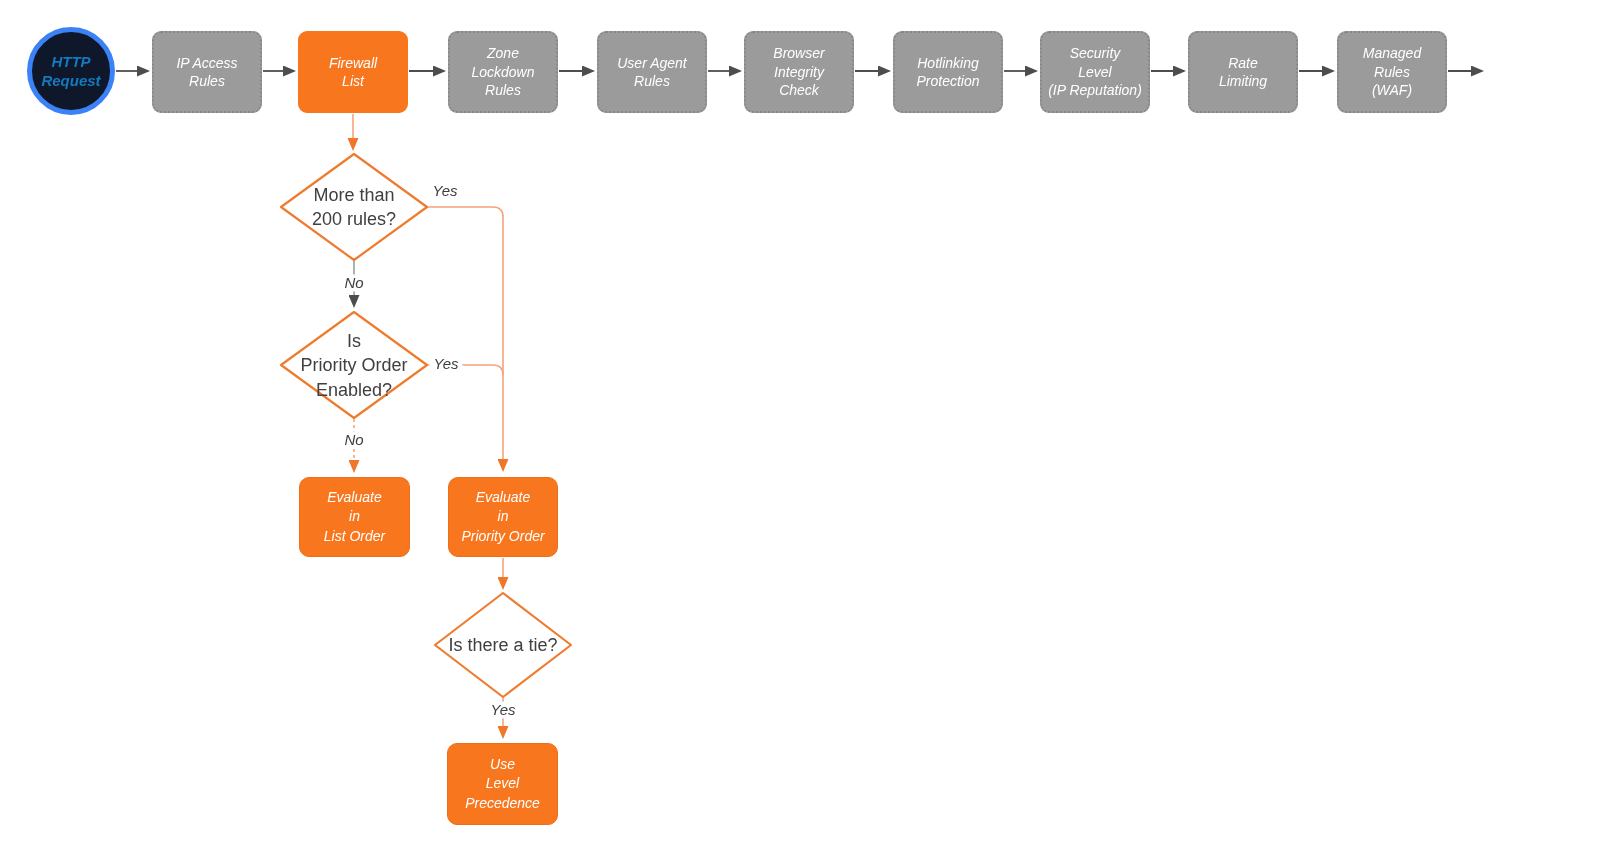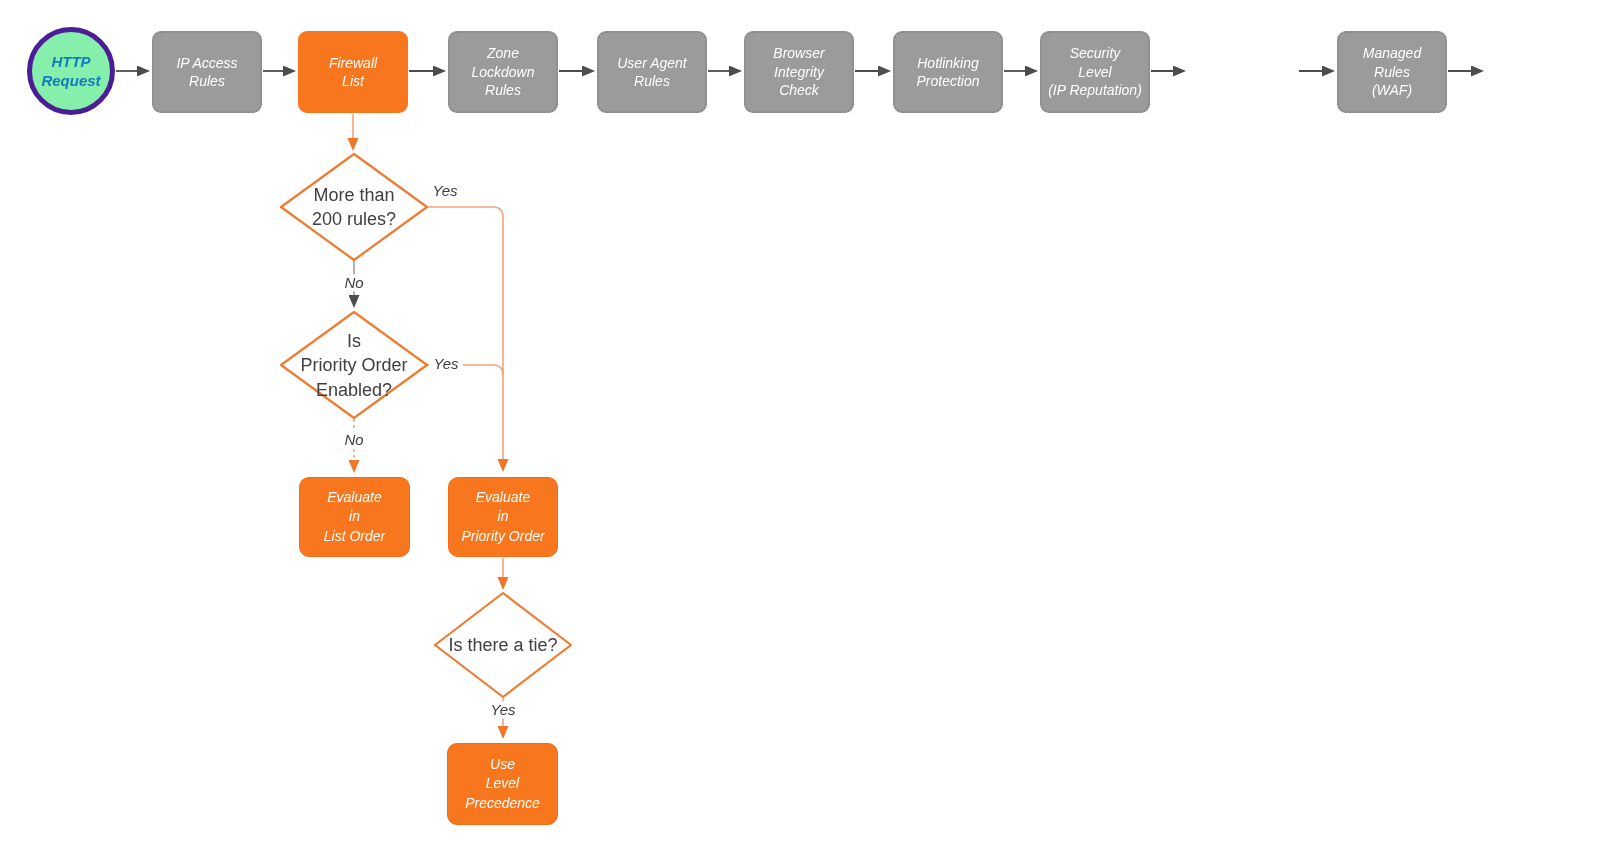--- a/index.html
+++ b/index.html
@@ -22,21 +22,21 @@
   }
   .action{
     width:111px;height:80px;border-radius:10px;
     background:#f8771e;border:1px solid #ef6f18;
     color:#ffffff;font-style:italic;font-size:14px;line-height:1.4;
   }
   .terminal{
     border-radius:50%;font-weight:bold;font-style:italic;font-size:15px;line-height:1.3;
   }
   .terminal.start{
-    width:88px;height:88px;background:#86efac;border:5px solid #4c1d95;color:#1579be;
+    width:88px;height:88px;background:#0f172a;border:5px solid #3b82f6;color:#1579be;
   }
   .terminal.end{
     width:84px;height:84px;background:#1579be;border:none;color:#ffffff;
   }
   .diamond-text{
     position:absolute;transform:translate(-50%,-50%);
     text-align:center;font-size:18px;color:#404040;
     white-space:pre-line;line-height:1.35;
   }
   .edge-label{
@@ -104,20 +104,22 @@
   <div class="node process" style="left:597px;top:31px;">User Agent
 Rules</div>
   <div class="node process" style="left:744px;top:31px;">Browser
 Integrity
 Check</div>
   <div class="node process" style="left:893px;top:31px;">Hotlinking
 Protection</div>
   <div class="node process" style="left:1040px;top:31px;">Security
 Level
 (IP Reputation)</div>
+  <div class="node process" style="left:1188px;top:31px;">Rate
+Limiting</div>
   <div class="node process" style="left:1337px;top:31px;">Managed
 Rules
 (WAF)</div>
 
   <div class="diamond-text" style="left:354px;top:207px;width:130px;">More than
 200 rules?</div>
   <div class="diamond-text" style="left:354px;top:365px;width:130px;">Is
 Priority Order
 Enabled?</div>
   <div class="diamond-text" style="left:503px;top:645px;width:120px;">Is there a tie?</div>

